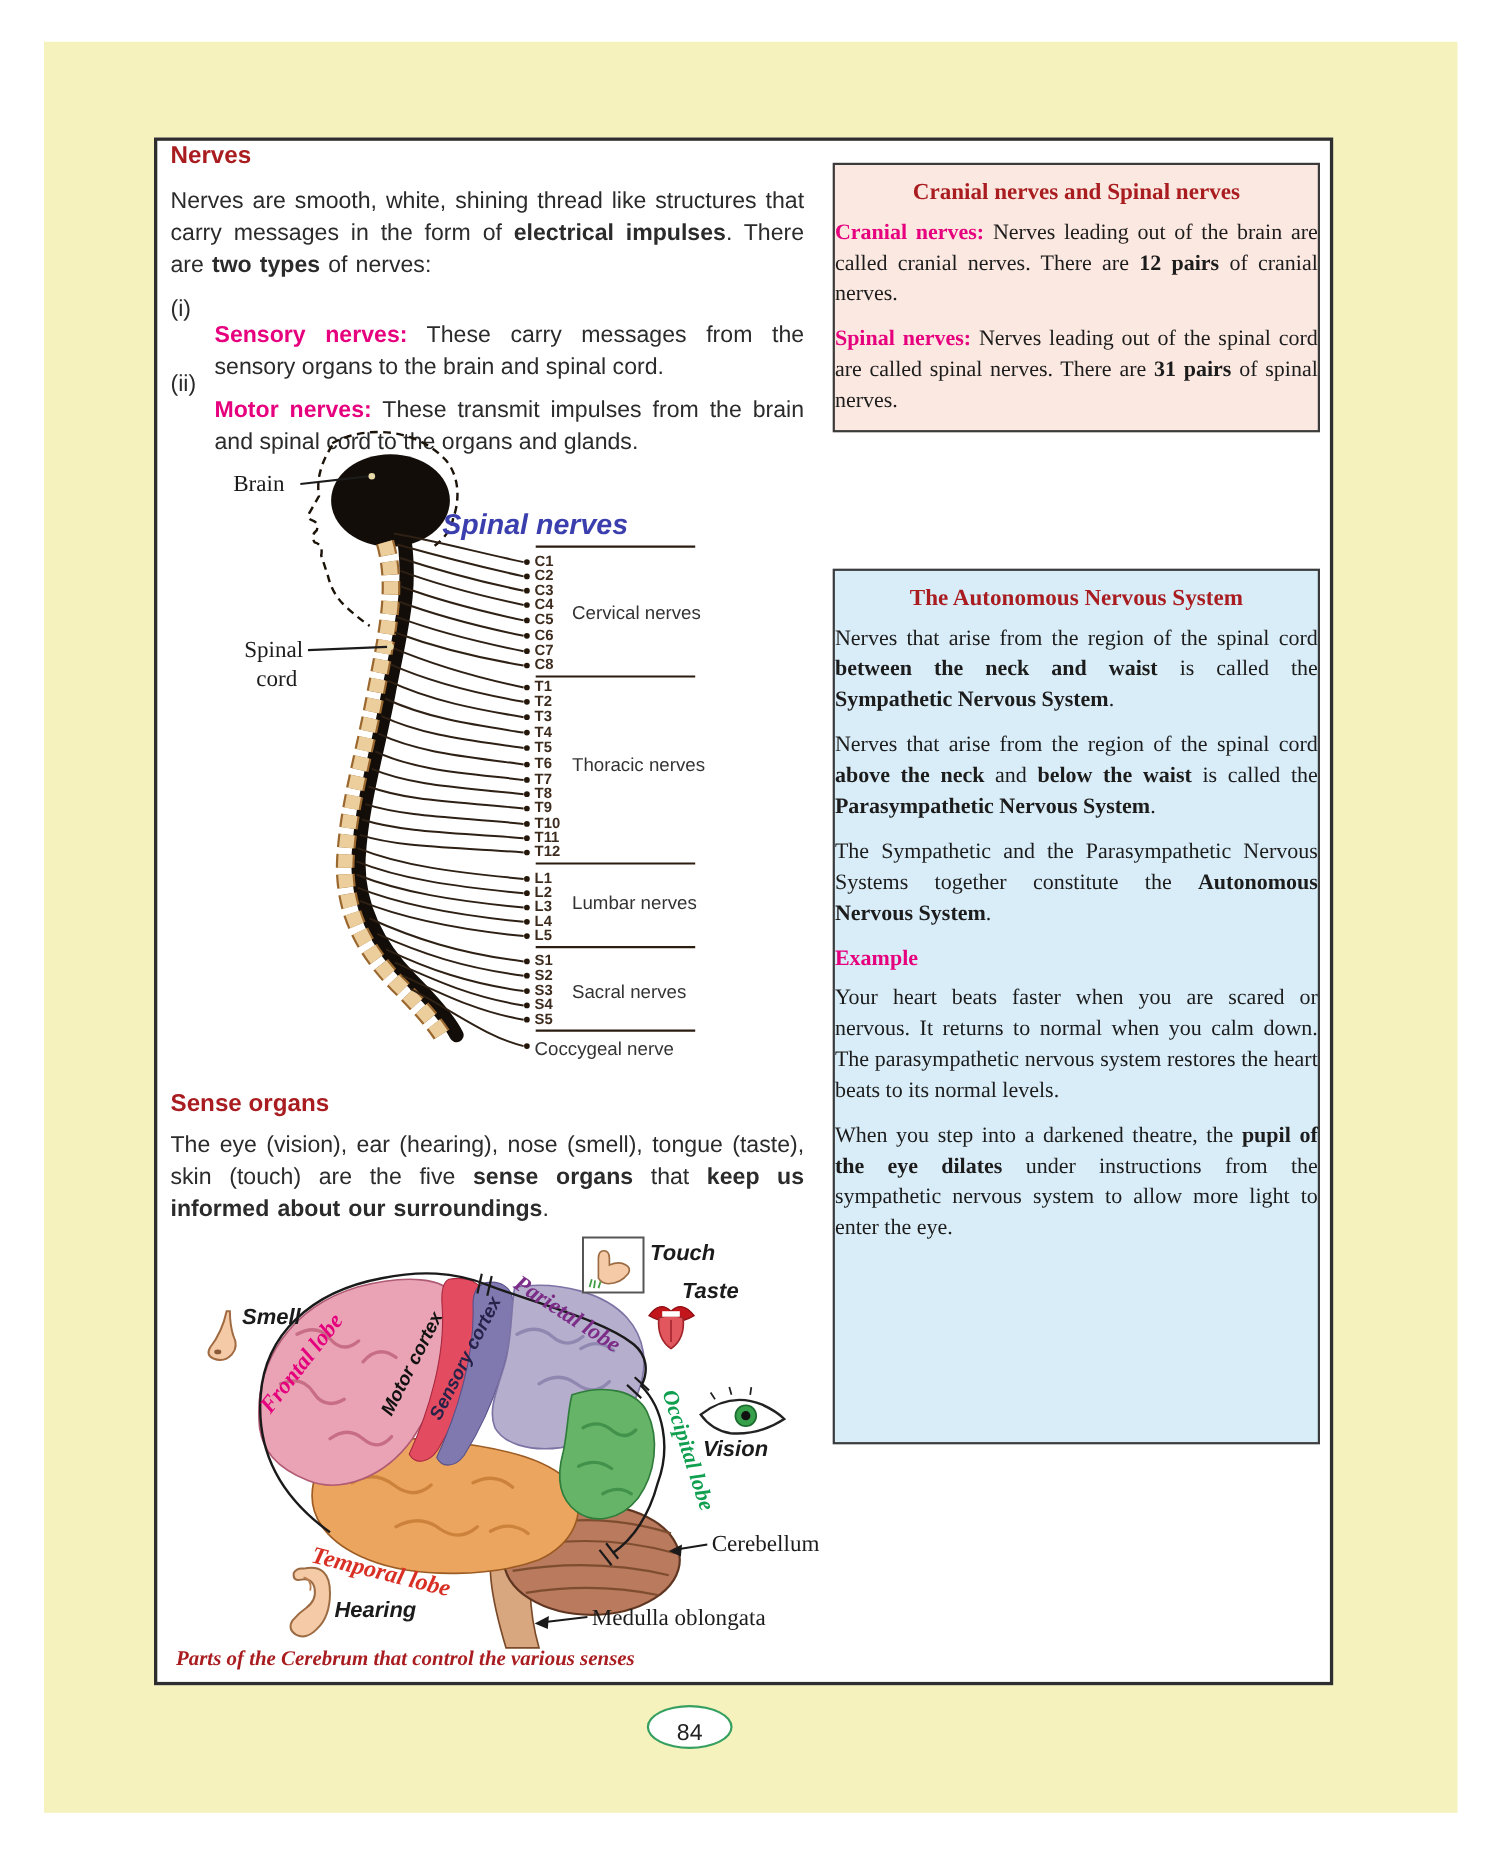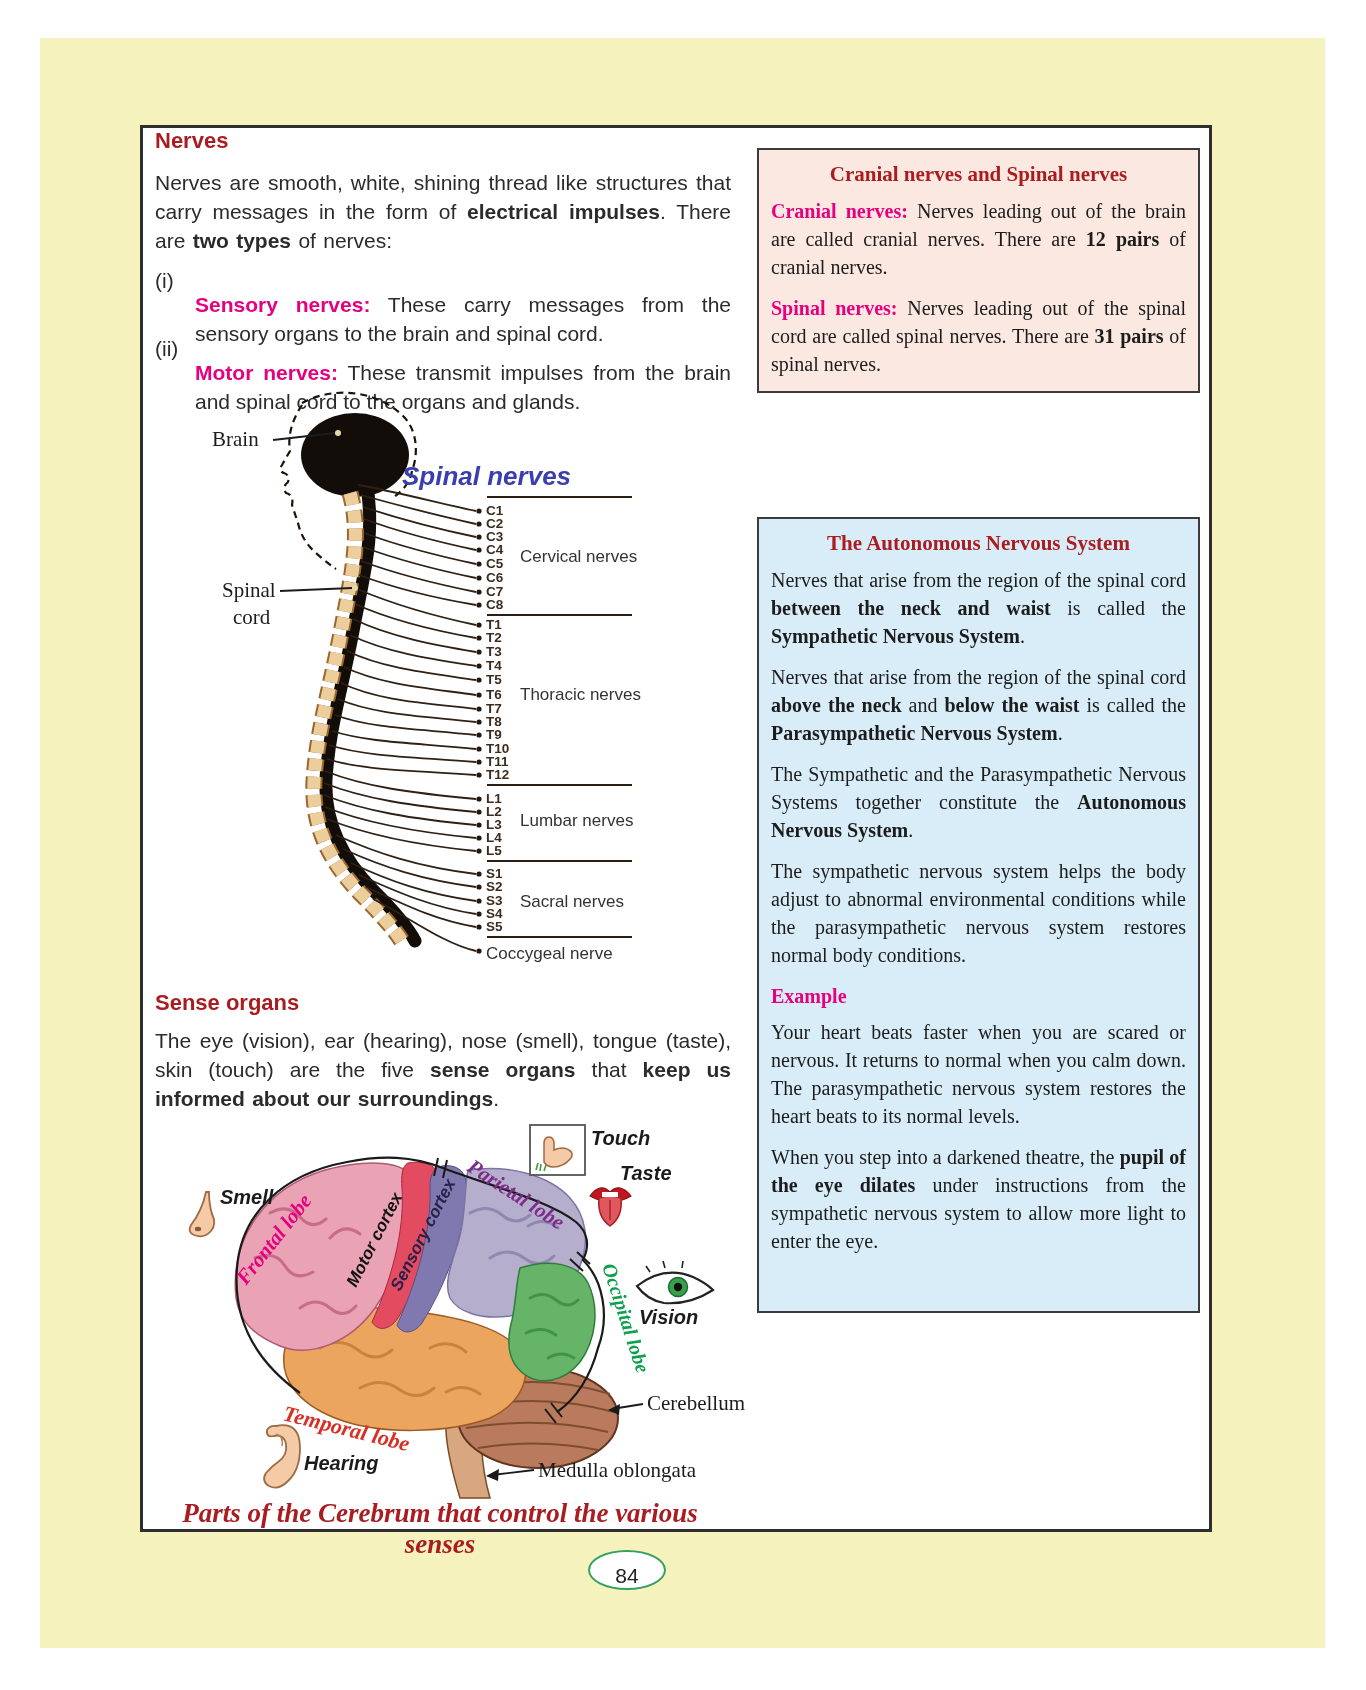--- a/index.html
+++ b/index.html
@@ -12,28 +12,28 @@
   .h-red{position:absolute;font-size:22px;font-weight:bold;color:#a91d21;}
   .body-sans{position:absolute;width:576px;font-size:21px;line-height:29px;color:#2b2b2b;
              text-align:justify;word-spacing:1.5px;}
   .list-item{position:absolute;width:576px;display:flex;font-size:21px;line-height:29px;color:#2b2b2b;}
   .list-item .marker{width:40px;flex:0 0 40px;}
   .list-item .itext{flex:1;text-align:justify;margin-top:24px;}
   .mag{color:#e6007e;font-weight:bold;}
   b{font-weight:bold;}
   
   .info-box{position:absolute;left:757px;width:443px;box-sizing:border-box;border:2px solid #3b3b3b;
-            font-family:"Liberation Serif",serif;color:#1c1c1c;padding:8px 12px;}
+            font-family:"Liberation Serif",serif;color:#1c1c1c;padding:8px 0;}
   .info-box .btitle{text-align:center;font-size:21px;font-weight:bold;color:#a91d21;margin:4px 0 10px 0;}
   .info-box p{font-size:20px;line-height:28px;text-align:justify;margin:0 0 13px 0;}
   .pinkbox{top:148px;height:245px;background:#fbe8e0;}
   .bluebox{top:517px;height:796px;background:#d9edf8;}
-  .caption{position:absolute;left:160px;top:1498px;width:560px;text-align:center;
+  .caption{position:absolute;left:160px;top:1498px;width:560px;
            font-family:"Liberation Serif",serif;font-style:italic;font-weight:bold;
-           font-size:27px;color:#a91d21;}
+           font-size:19px;color:#a91d21;}
   .page-num{position:absolute;left:588px;top:1550px;width:74px;height:36px;background:#ffffff;
             border:2px solid #35a060;border-radius:50%;display:flex;align-items:flex-end;
             justify-content:center;font-size:21px;color:#222;}
   
   svg text{font-family:"Liberation Sans",sans-serif;}
   .serifl{font-family:"Liberation Serif",serif;font-size:21px;fill:#1c1c1c;}
   .nl{font-size:13.5px;font-weight:bold;fill:#3d2c1e;dominant-baseline:middle;}
   .grp{font-size:17px;fill:#333;dominant-baseline:middle;}
   .sn-title{font-size:26px;font-weight:bold;font-style:italic;fill:#3b3fae;}
   .hand{font-size:20px;font-style:italic;font-weight:bold;fill:#1b1b1b;}
@@ -331,21 +331,20 @@
     <div class="btitle">Cranial nerves and Spinal nerves</div>
     <p><span class="mag">Cranial nerves:</span><span> Nerves leading out of the brain are called cranial nerves. There are </span><b>12 pairs</b><span> of cranial nerves.</span></p>
     <p><span class="mag">Spinal nerves:</span><span> Nerves leading out of the spinal cord are called spinal nerves. There are </span><b>31 pairs</b><span> of spinal nerves.</span></p>
   </div>
 
   <div class="info-box bluebox">
     <div class="btitle">The Autonomous Nervous System</div>
     <p><span>Nerves that arise from the region of the spinal cord </span><b>between the neck and waist</b><span> is called the </span><b>Sympathetic Nervous System</b><span>.</span></p>
     <p><span>Nerves that arise from the region of the spinal cord </span><b>above the neck</b><span> and </span><b>below the waist</b><span> is called the </span><b>Parasympathetic Nervous System</b><span>.</span></p>
     <p><span>The Sympathetic and the Parasympathetic Nervous Systems together constitute the </span><b>Autonomous Nervous System</b><span>.</span></p>
-    <p>The sympathetic nervous system helps the body adjust to abnormal environmental conditions while the parasympathetic nervous system restores normal body conditions.</p>
     <p class="mag" style="margin-bottom:8px;">Example</p>
     <p>Your heart beats faster when you are scared or nervous.  It returns to normal when you calm down. The parasympathetic nervous system restores the heart beats to its normal levels.</p>
     <p><span>When you step into a darkened theatre, the </span><b>pupil of the eye dilates</b><span> under instructions from the sympathetic nervous system to allow more light  to enter  the eye.</span></p>
   </div>
 
   <div class="page-num">
     <span>84</span>
   </div>
 </div>
 

